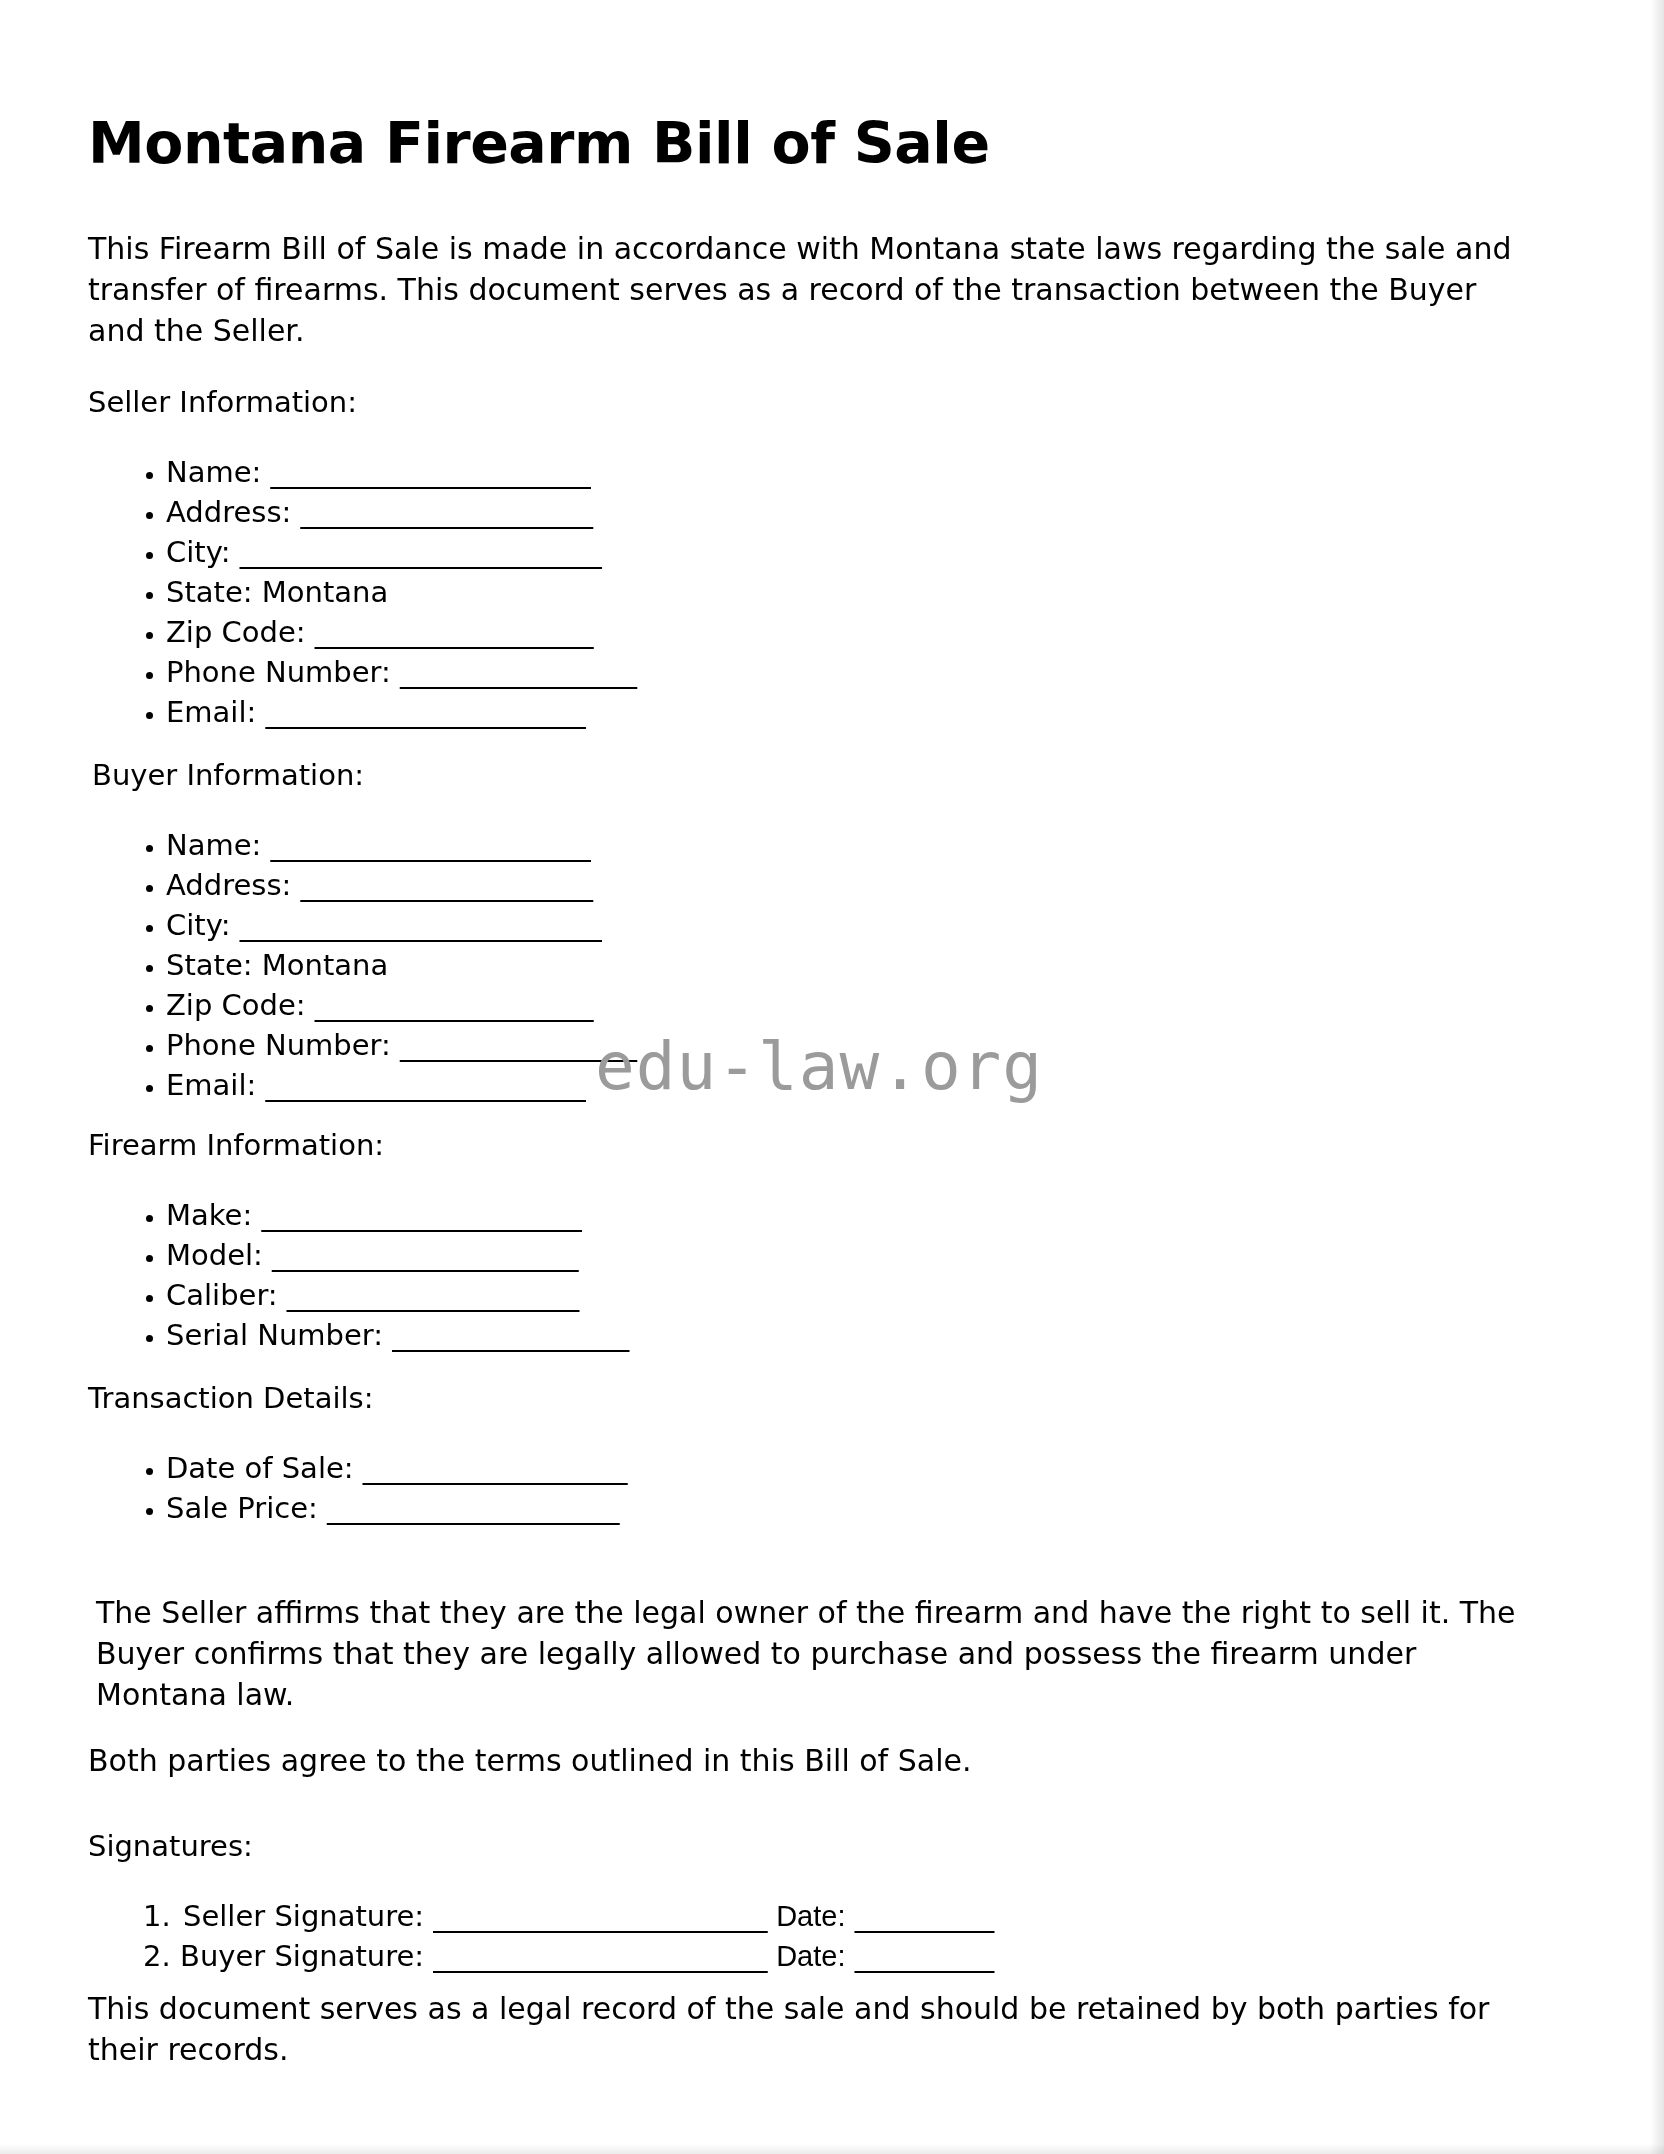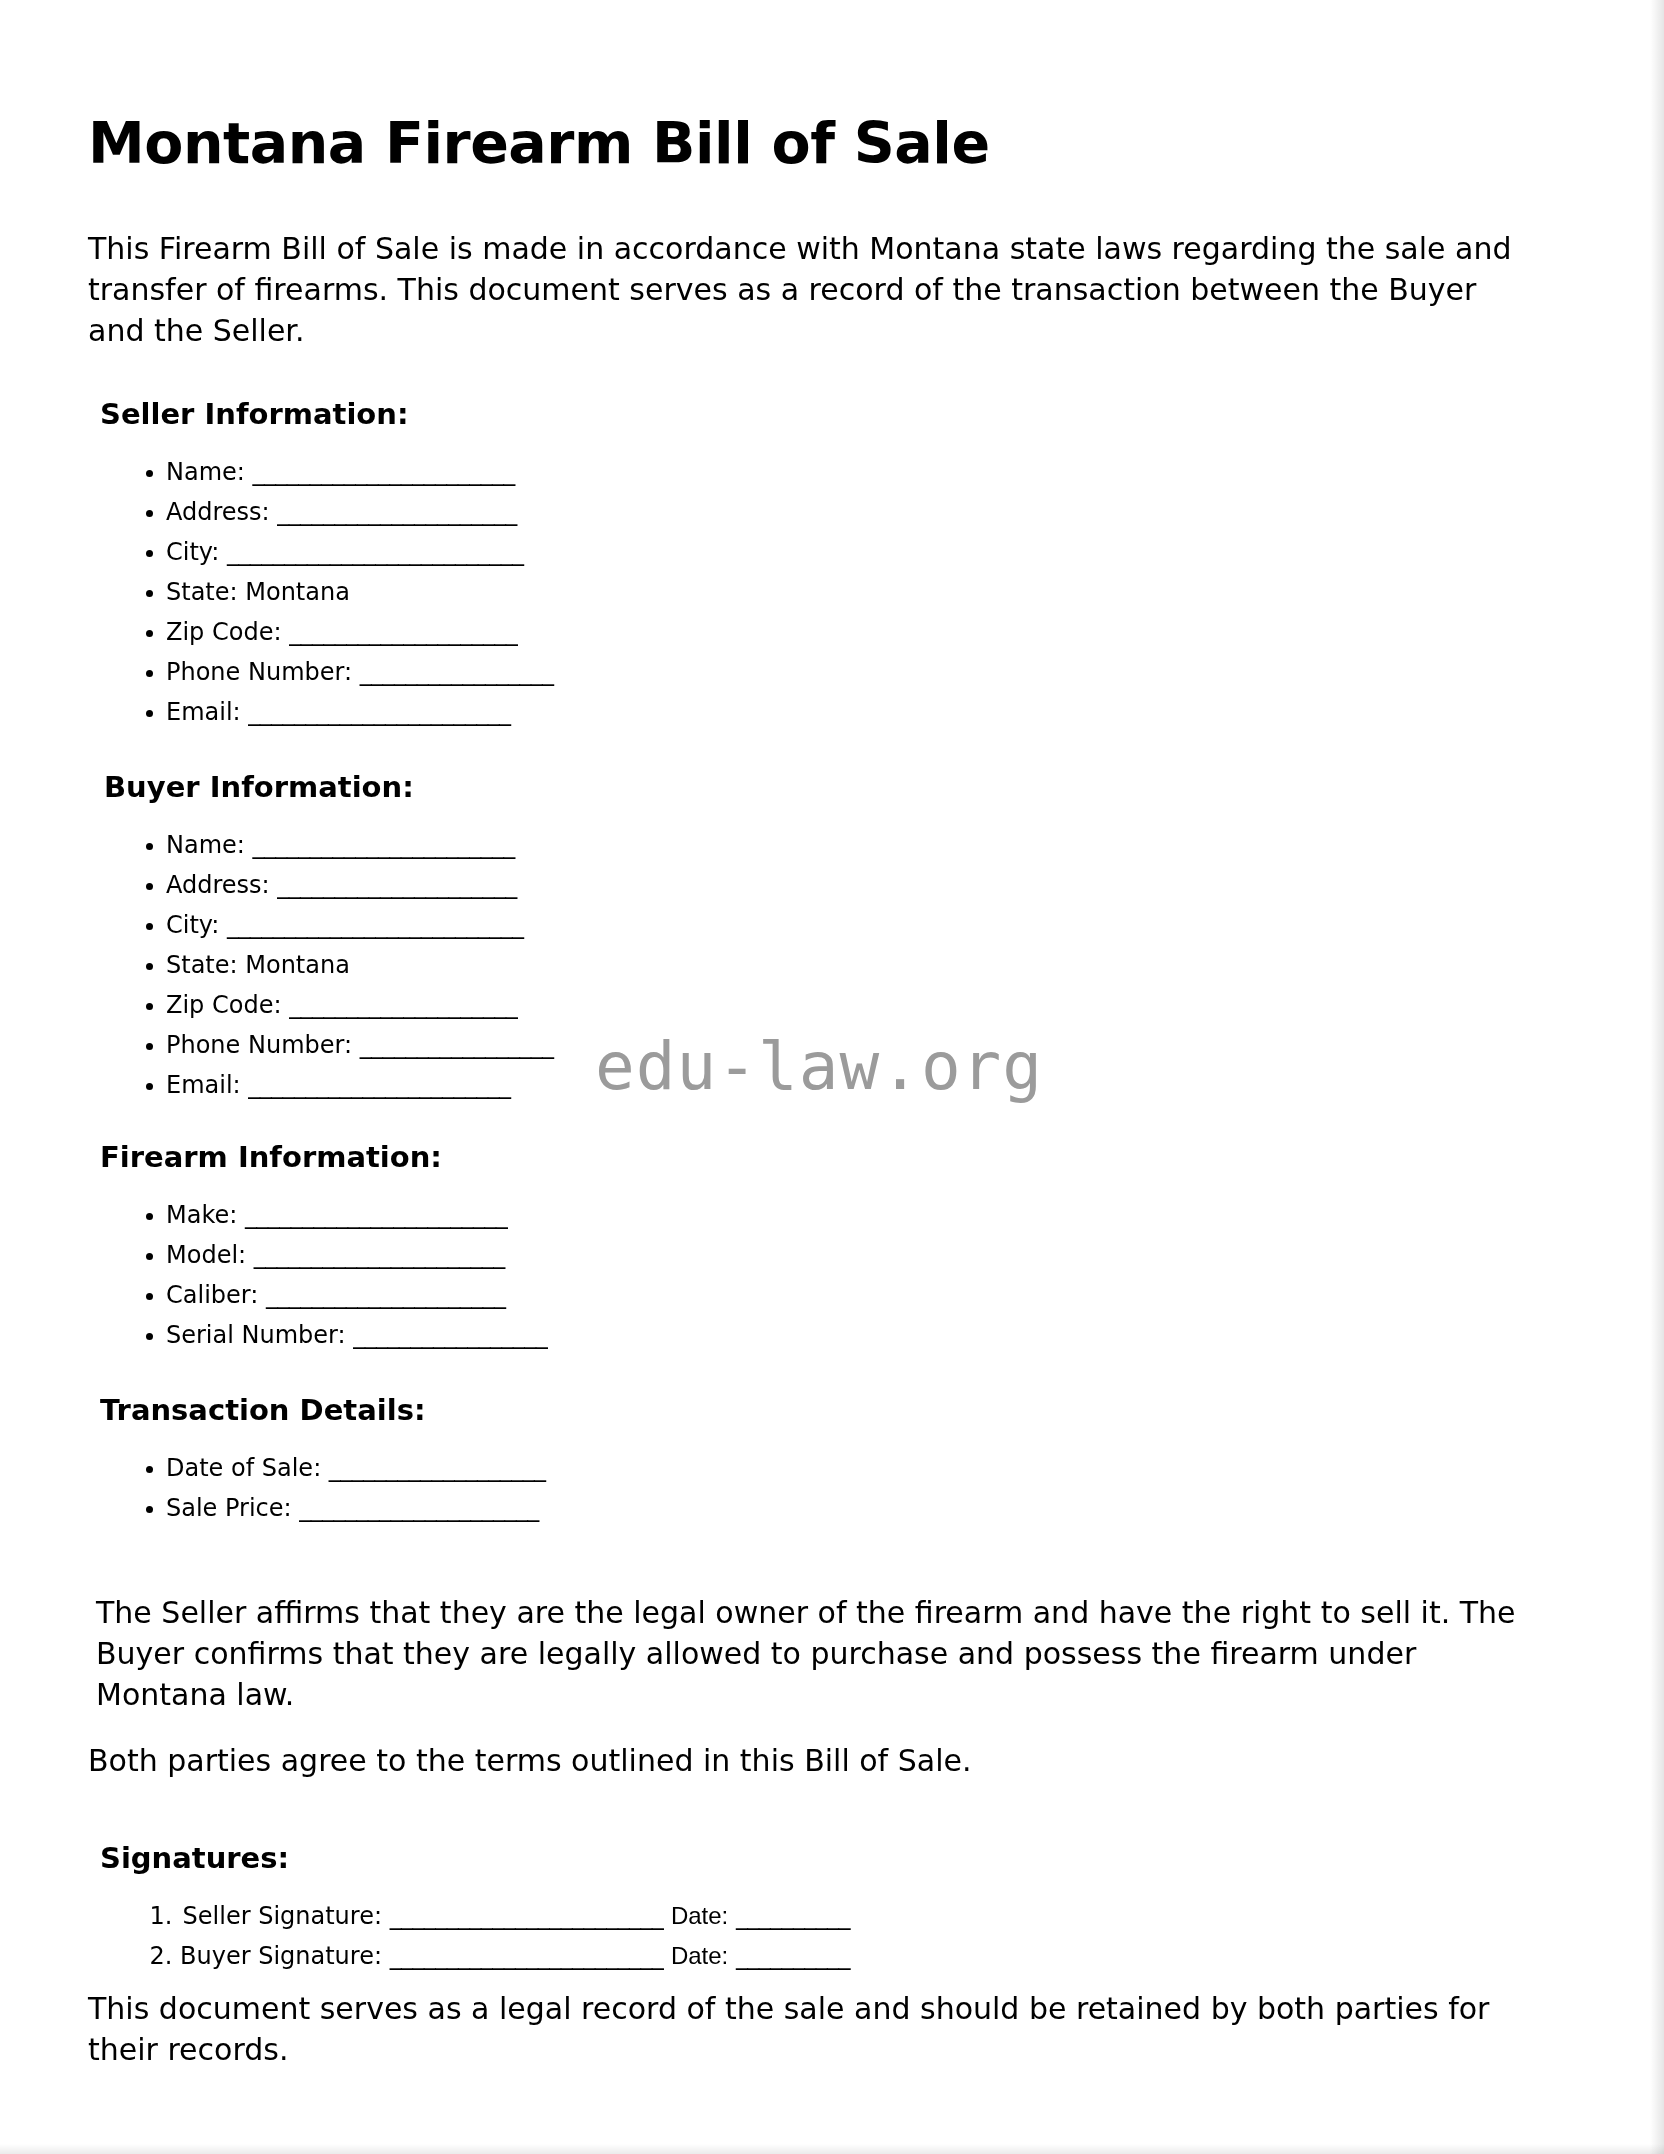--- a/index.html
+++ b/index.html
@@ -59,37 +59,37 @@
 
   p.para {
     font-size: 30px;
     line-height: 41px;
     margin: 0;
     width: 1440px;
   }
 
   h2.section-title {
     font-size: 29px;
-    font-weight: bold;
-    margin: 12px;
+    font-weight: normal;
+    margin: 0;
     line-height: 40px;
   }
 
   ul.field-list, ol.sig-list {
     margin: 0;
     padding: 0 0 0 78px;
     list-style-position: outside;
   }
   ul.field-list { list-style-type: disc; }
   ol.sig-list {
     list-style-type: decimal;
     padding-left: 92px;
   }
   ul.field-list li, ol.sig-list li {
-    font-size: 24px;
+    font-size: 29px;
     line-height: 40px;
     padding: 0;
     margin: 0;
   }
   ul.field-list li::marker { font-size: 22px; }
 
   .blank {
     letter-spacing: -0.6px;
     white-space: pre;
   }

